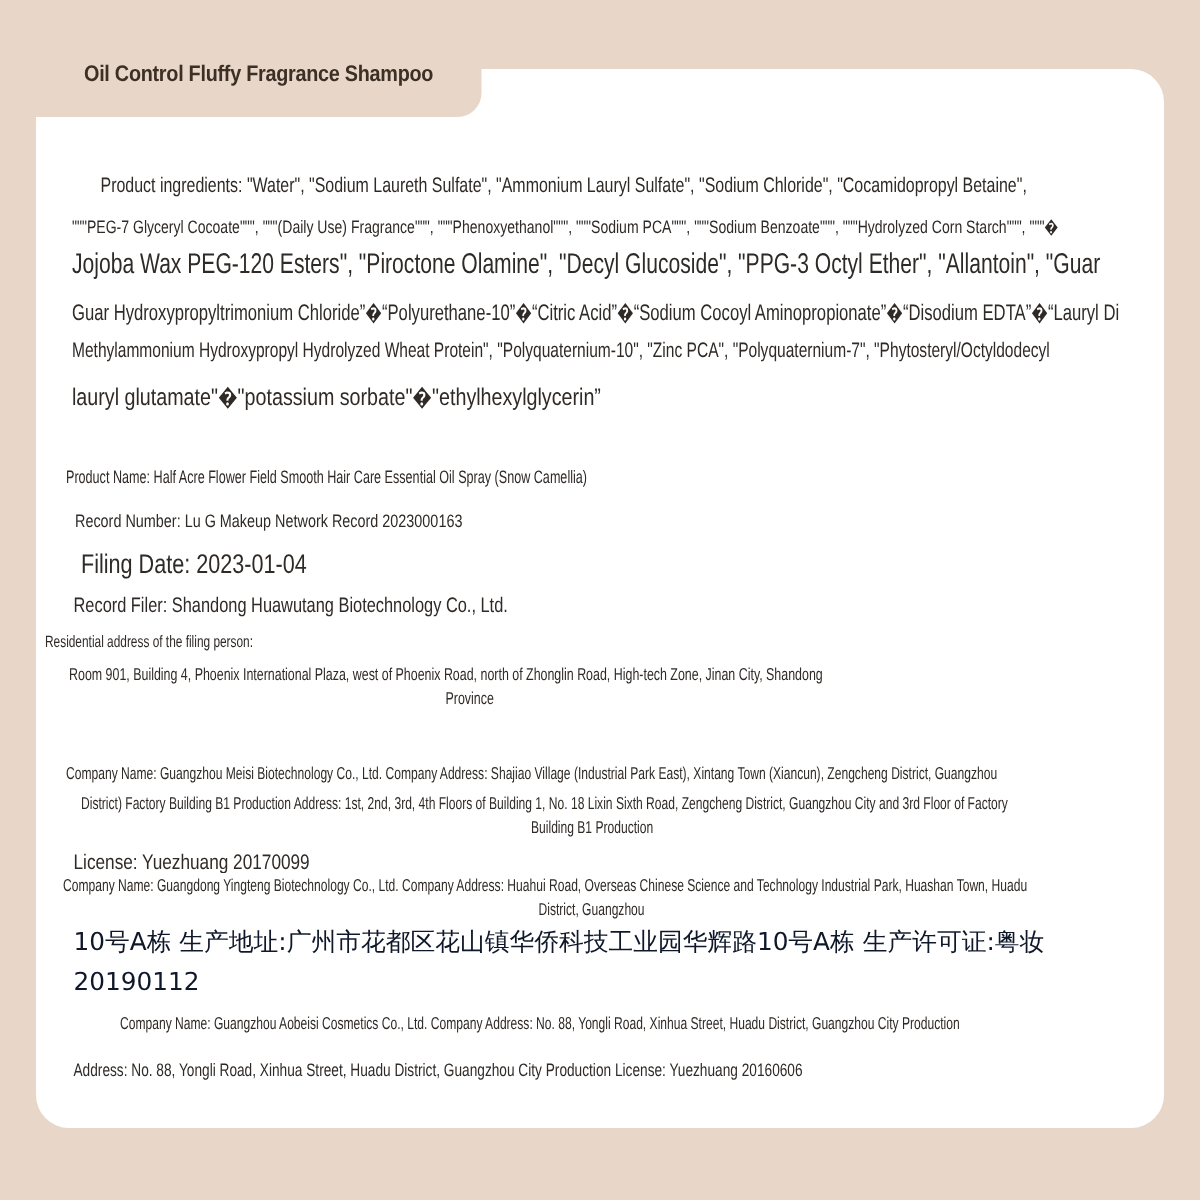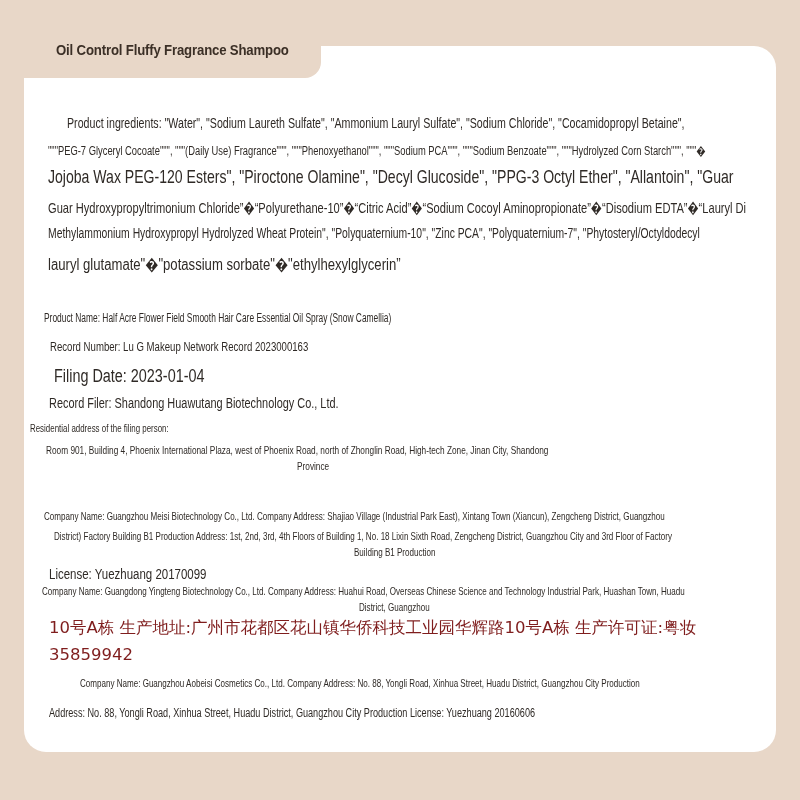--- a/index.html
+++ b/index.html
@@ -54,21 +54,21 @@
       position: absolute;
       white-space: nowrap;
       font-family: "Liberation Sans", sans-serif;
       color: #2f2a26;
       transform-origin: left center;
     }
     .cond { transform: scaleX(0.78); }
     .cn {
       font-family: "DejaVu Sans", sans-serif;
       font-size: 16px;
-      color: #7f1d1d;
+      color: #0f172a;
     }
   </style>
 </head>
 <body>
 
 <div class="title-tab"></div>
 <div class="title-text">Oil Control Fluffy Fragrance Shampoo</div>
 
 <div class="card"></div>
 
@@ -88,16 +88,16 @@
 <div class="line" style="left:297px; top:460px; font-size:11.5px; z-index:5; transform:scaleX(0.72);">Province</div>
 
 <div class="line" style="left:44px; top:510px; font-size:11.5px; z-index:5; transform:scaleX(0.70);">Company Name: Guangzhou Meisi Biotechnology Co., Ltd. Company Address: Shajiao Village (Industrial Park East), Xintang Town (Xiancun), Zengcheng District, Guangzhou</div>
 <div class="line" style="left:54px; top:530px; font-size:11.5px; z-index:5; transform:scaleX(0.70);">District) Factory Building B1 Production Address: 1st, 2nd, 3rd, 4th Floors of Building 1, No. 18 Lixin Sixth Road, Zengcheng District, Guangzhou City and 3rd Floor of Factory</div>
 <div class="line" style="left:354px; top:546px; font-size:11.5px; z-index:5; transform:scaleX(0.70);">Building B1 Production</div>
 <div class="line" style="left:49px; top:566px; font-size:14px; z-index:5; transform:scaleX(0.82);">License: Yuezhuang 20170099</div>
 
 <div class="line" style="left:42px; top:585px; font-size:11.5px; z-index:5; transform:scaleX(0.70);">Company Name: Guangdong Yingteng Biotechnology Co., Ltd. Company Address: Huahui Road, Overseas Chinese Science and Technology Industrial Park, Huashan Town, Huadu</div>
 <div class="line" style="left:359px; top:601px; font-size:11.5px; z-index:5; transform:scaleX(0.70);">District, Guangzhou</div>
 <div class="line cn" style="left:49px; top:617px; font-size:16.5px; z-index:5;">10号A栋 生产地址:广州市花都区花山镇华侨科技工业园华辉路10号A栋 生产许可证:粤妆</div>
-<div class="line cn" style="left:49px; top:645px; font-size:16.5px; z-index:5;">35859942</div>
+<div class="line cn" style="left:49px; top:645px; font-size:16.5px; z-index:5;">20190112</div>
 
 <div class="line" style="left:80px; top:677px; font-size:11.5px; z-index:5; transform:scaleX(0.70);">Company Name: Guangzhou Aobeisi Cosmetics Co., Ltd. Company Address: No. 88, Yongli Road, Xinhua Street, Huadu District, Guangzhou City Production</div>
 <div class="line" style="left:49px; top:706px; font-size:12px; z-index:5; transform:scaleX(0.76);">Address: No. 88, Yongli Road, Xinhua Street, Huadu District, Guangzhou City Production License: Yuezhuang 20160606</div>
 
 </body></html>

